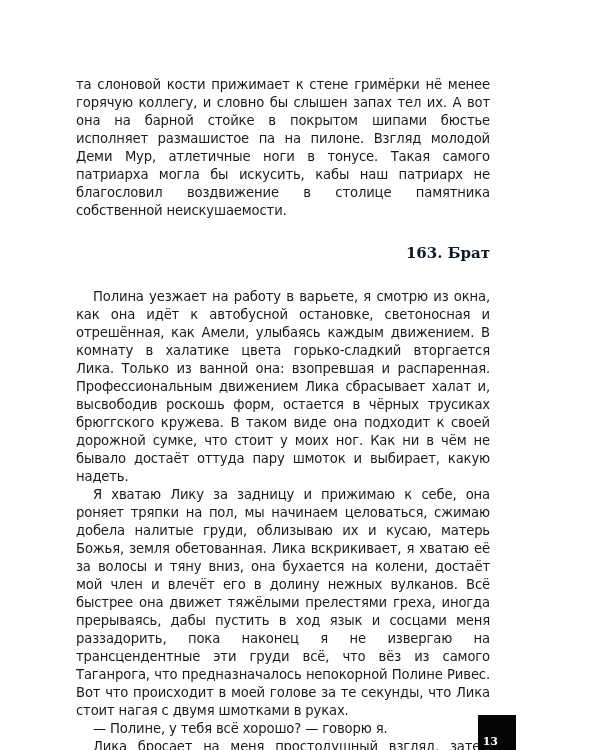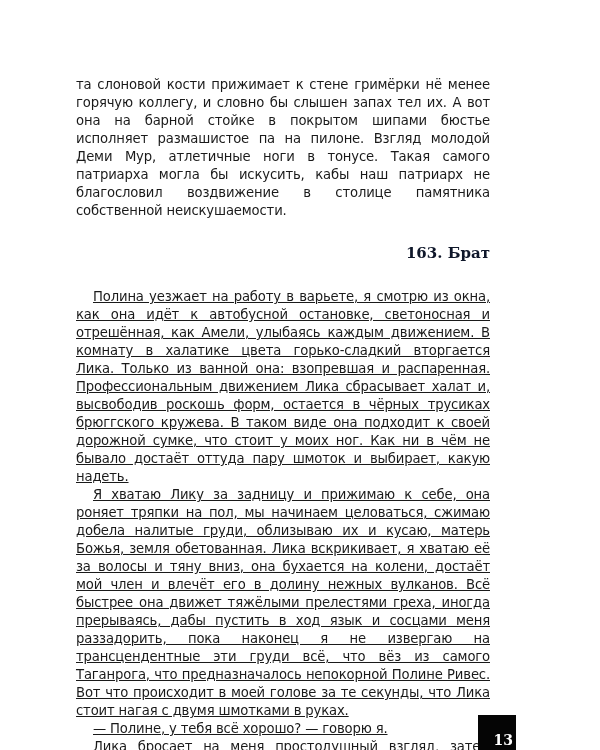--- a/index.html
+++ b/index.html
@@ -24,45 +24,44 @@
     .para {
       font-size: 13.2px;
       line-height: 18px;
       text-align: justify;
       margin: 0;
       text-indent: 0;
       letter-spacing: -0.15px;
     }
     .para.indent {
       text-indent: 17px;
-      text-decoration: underline;
     }
     .heading {
       font-family: "DejaVu Serif", serif;
       font-weight: bold;
       font-size: 15px;
       text-align: right;
       margin: 24px 0 26px 0;
       color: #0f172a;
     }
     .page-tab {
       position: absolute;
       left: 478px;
       top: 715px;
       width: 38px;
       height: 35px;
       background: #050505;
     }
     .page-number {
       position: absolute;
-      right: 3px;
+      right: 18px;
       bottom: 2px;
       font-family: "DejaVu Serif", serif;
       font-weight: bold;
-      font-size: 14px;
+      font-size: 11px;
       color: #ffffff;
     }
   </style>
 </head>
 <body>
 
 <div class="page">
   <p class="para">та слоновой кости прижимает к стене гримёрки нё менее горячую коллегу, и словно бы слышен запах тел их. А вот она на барной стойке в покрытом шипами бюстье исполняет размашистое па на пилоне. Взгляд молодой Деми Мур, атлетичные ноги в тонусе. Такая самого патриарха могла бы искусить, кабы наш патриарх не благословил воздвижение в столице памятника собственной неискушаемости.</p>
   <div class="heading">163. Брат</div>
   <p class="para indent">Полина уезжает на работу в варьете, я смотрю из окна, как она идёт к автобусной остановке, светоносная и отрешённая, как Амели, улыбаясь каждым движением. В комнату в халатике цвета горько-сладкий вторгается Лика. Только из ванной она: взопревшая и распаренная. Профессиональным движением Лика сбрасывает халат и, высвободив роскошь форм, остается в чёрных трусиках брюггского кружева. В таком виде она подходит к своей дорожной сумке, что стоит у моих ног. Как ни в чём не бывало достаёт оттуда пару шмоток и выбирает, какую надеть.</p>

